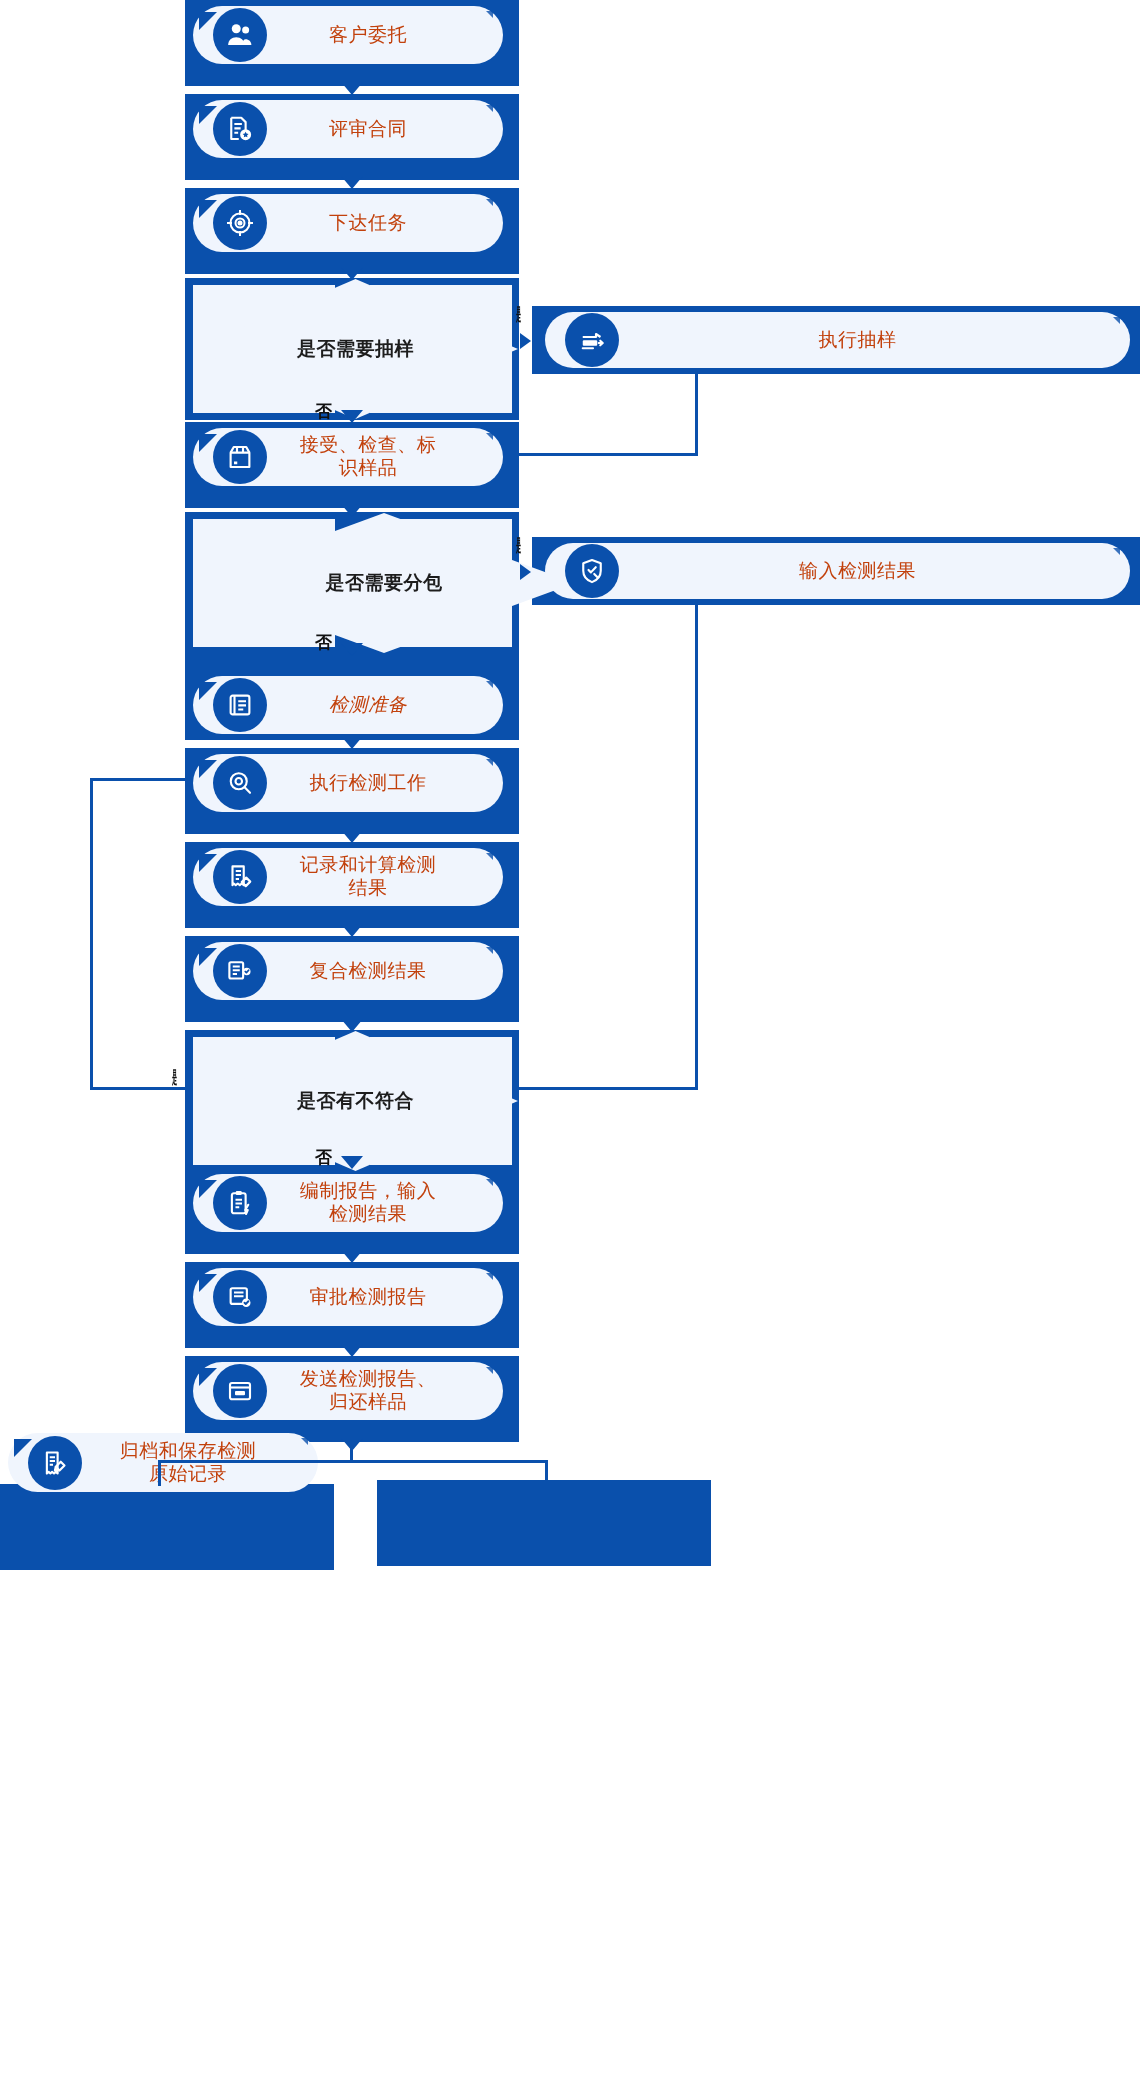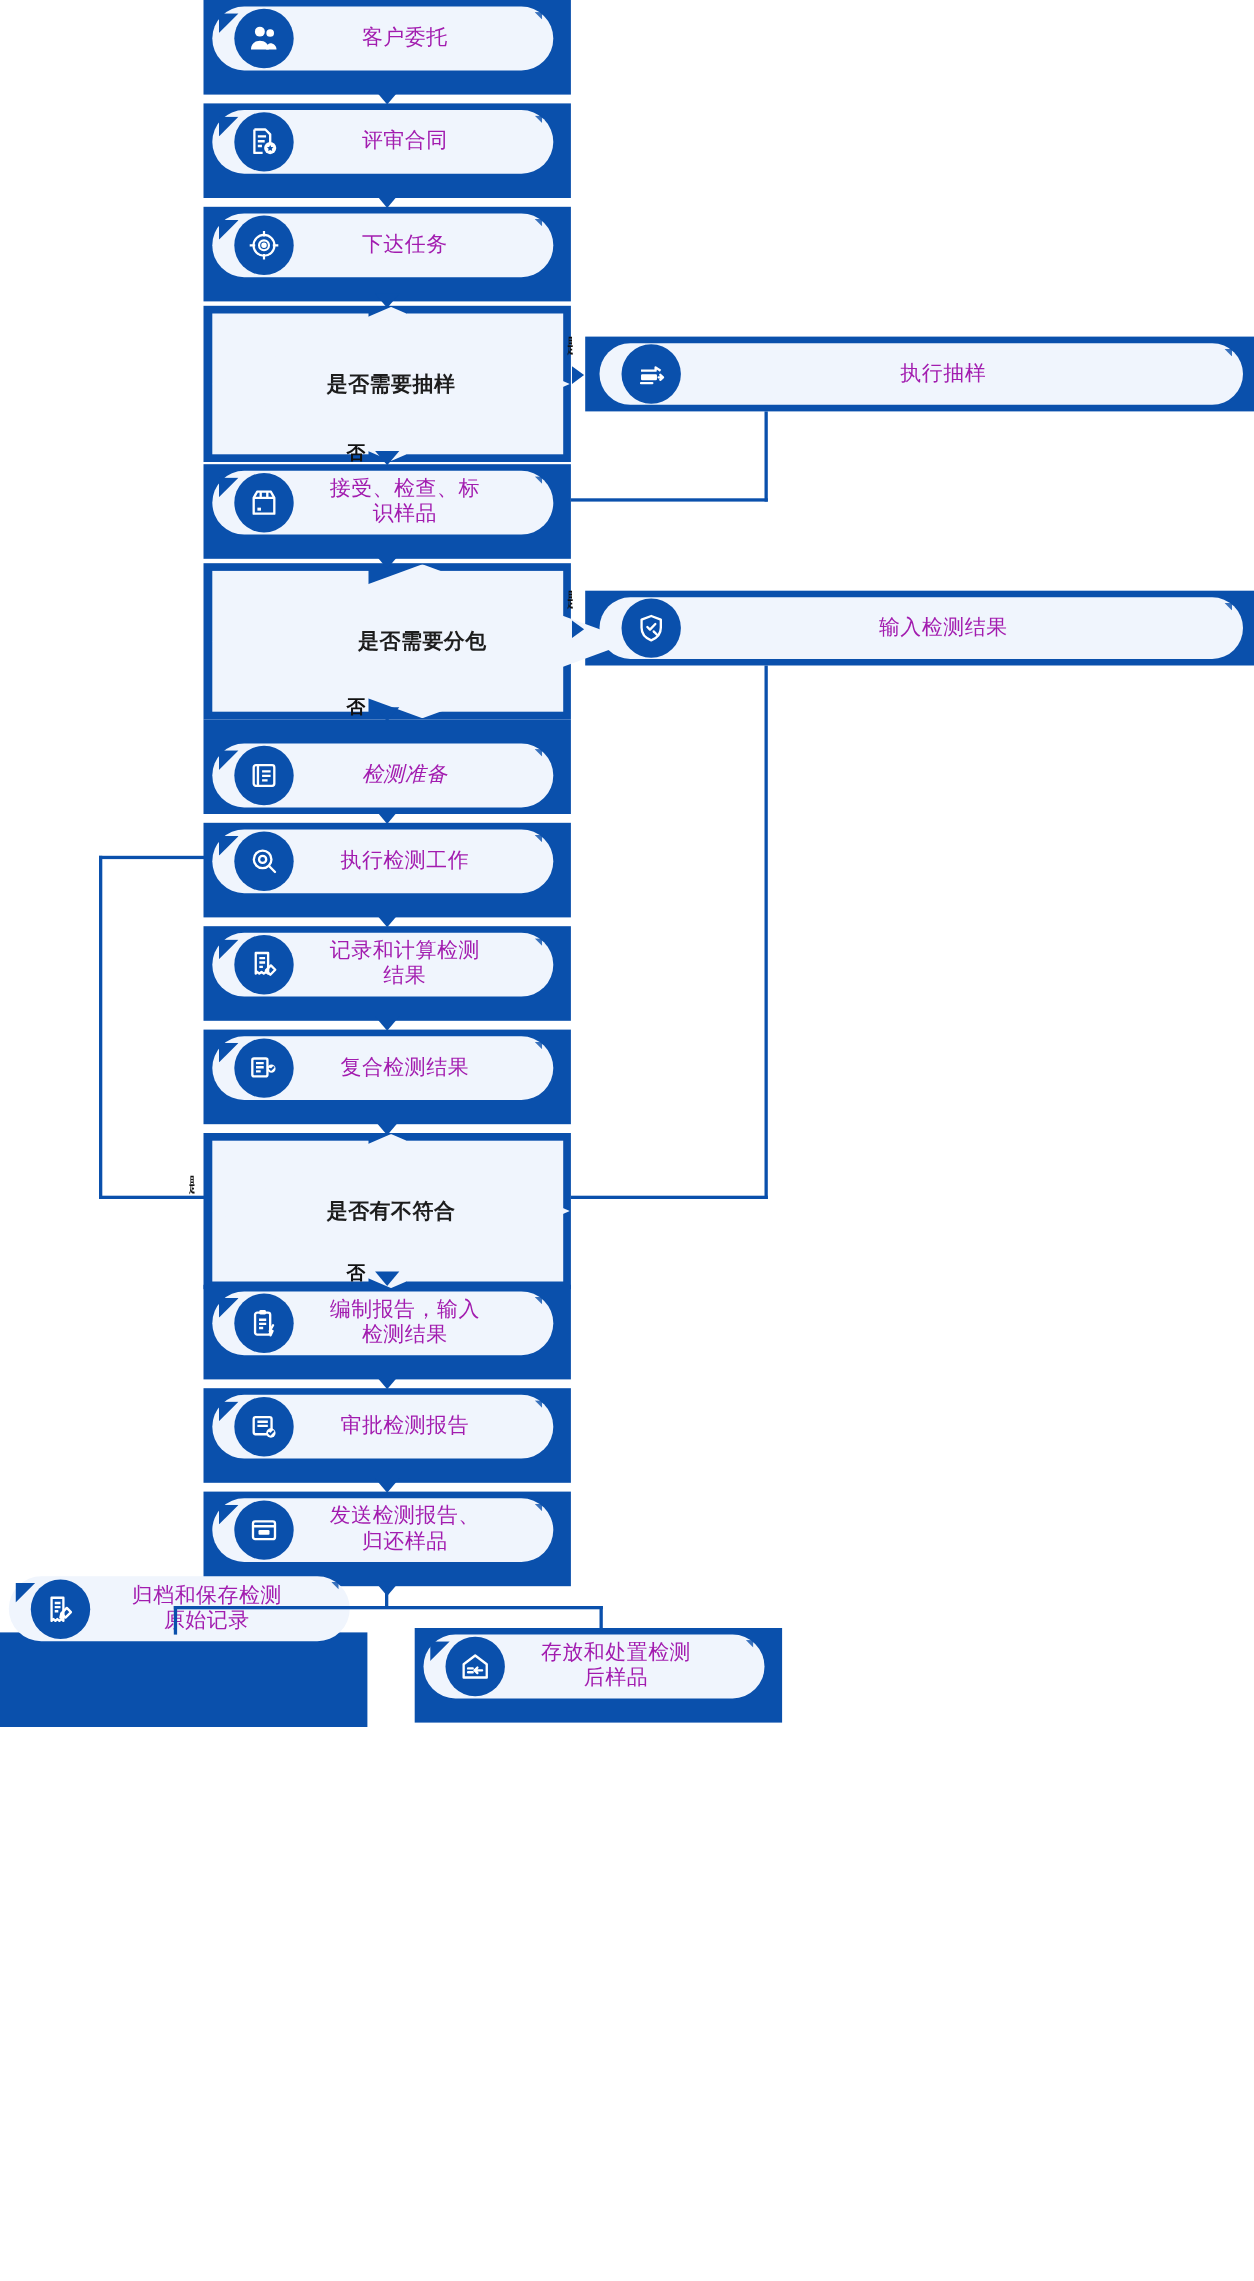--- a/index.html
+++ b/index.html
@@ -34,21 +34,21 @@
     background:#0a50ac;
     margin-left:20px;
     flex:0 0 auto;
     display:flex;align-items:center;justify-content:center;
   }
   .pill .iconwrap svg{width:30px;height:30px;display:block;}
   .pill .txt{
     flex:1 1 auto;
     text-align:center;
     font-size:19px;
-    color:#a21caf;
+    color:#c2410c;
     letter-spacing:.5px;
     padding-right:58px;
     line-height:1.2;
     margin-left:24px;
   }
   .corner{                     
     position:absolute;
     left:6px;top:6px;
     width:18px;height:18px;
     background:#0a50ac;
@@ -292,32 +292,20 @@
       <svg viewBox="0 0 24 24" fill="none" stroke="#fff" stroke-width="1.7">
           <path d="M5.5 3.6h8.6v16.8l-1.5-1.3-1.4 1.3-1.5-1.3-1.4 1.3-1.4-1.3-1.4 1.3z" stroke-linejoin="round"></path>
           <path d="M7.8 7.4h4.2M7.8 10.4h4.2M7.8 13.4h2.6"></path>
           <path d="M16.6 11l3 3-4 4-3-3z" stroke-linejoin="round"></path>
           <path d="M12.6 15l-.7 3 3-.7" stroke-linejoin="round"></path>
         </svg>
     </div>
     <div class="txt">归档和保存检测原始记录</div>
   </div>
 
-  <div class="pill" style="left:385px;top:1486px;width:310px;height:58px;">
-    <div class="corner"></div>
-    <div class="corner-r"></div>
-    <div class="iconwrap">
-      <svg viewBox="0 0 24 24" fill="none" stroke="#fff" stroke-width="1.7">
-          <path d="M3.6 10.4L12 4l8.4 6.4V20H3.6z" stroke-linejoin="round"></path>
-          <path d="M6.8 13.4h3.4M6.8 16.2h3.4" stroke-linecap="round"></path>
-          <path d="M17 14.8h-5.2M13.6 12.8l-2.1 2 2.1 2" stroke-linecap="round" stroke-linejoin="round"></path>
-        </svg>
-    </div>
-    <div class="txt">存放和处置检测后样品</div>
-  </div>
 
   <div class="dwing" style="left:193px;top:285px;width:142px;height:128px;"></div>
   <div class="dwing" style="left:370px;top:285px;width:142px;height:128px;"></div>
   <div class="diamond" style="left:193px;top:279px;width:325px;height:140px;">
     <div class="txt">是否需要抽样</div>
   </div>
 
   <div class="dwing" style="left:193px;top:519px;width:142px;height:128px;"></div>
   <div class="dwing" style="left:370px;top:519px;width:142px;height:128px;"></div>
   <div class="diamond" style="left:193px;top:513px;width:382px;height:140px;">

